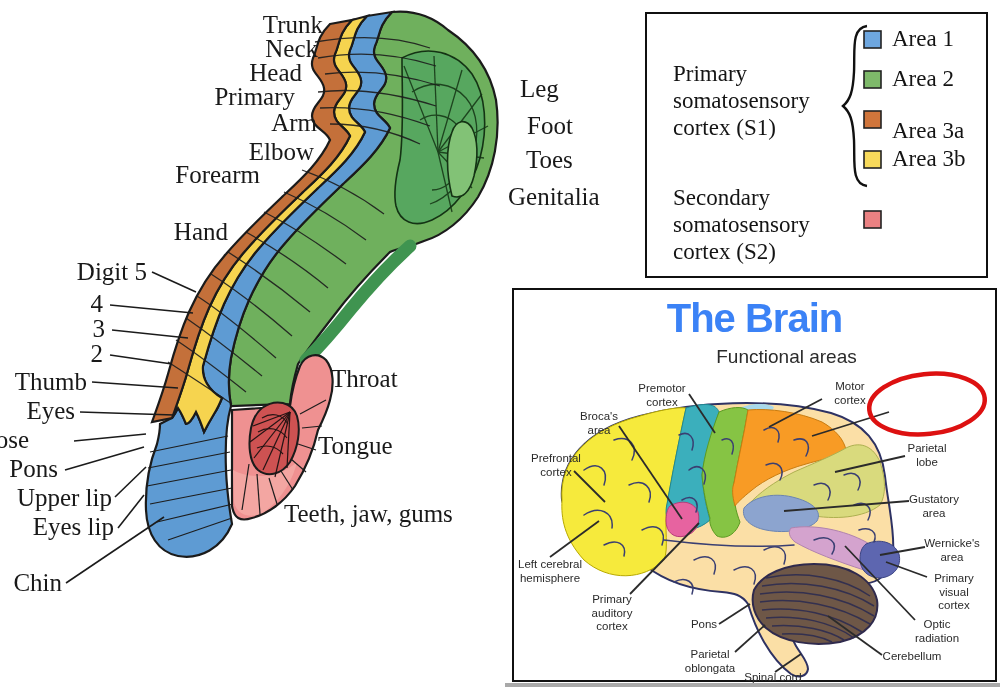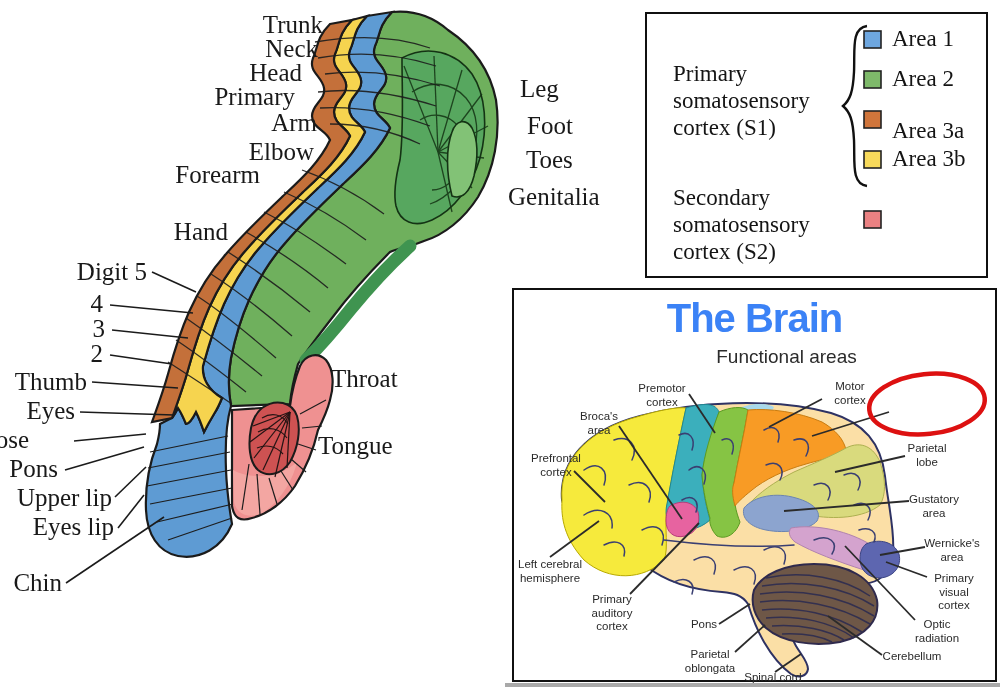--- a/index.html
+++ b/index.html
@@ -179,20 +179,21 @@
   <div class="hlabel rt" style="right:888px;top:485px">Upper lip</div>
   <div class="hlabel rt" style="right:886px;top:514px">Eyes lip</div>
   <div class="hlabel rt" style="right:938px;top:570px">Chin</div>
 
   <div class="hlabel" style="left:520px;top:76px">Leg</div>
   <div class="hlabel" style="left:527px;top:113px">Foot</div>
   <div class="hlabel" style="left:526px;top:147px">Toes</div>
   <div class="hlabel" style="left:508px;top:184px">Genitalia</div>
   <div class="hlabel" style="left:331px;top:366px">Throat</div>
   <div class="hlabel" style="left:318px;top:433px">Tongue</div>
+  <div class="hlabel" style="left:284px;top:501px">Teeth, jaw, gums</div>
 
   <div class="legend-box">
     <div class="legend-text" style="left:26px;top:46px">Primary
 somatosensory
 cortex (S1)</div>
     <svg class="abs" style="left:192px;top:8px" width="32" height="168" viewBox="0 0 32 168">
       <path d="M 28,4 C 12,6 16,28 15,50 C 14,70 11,78 4,84 C 11,90 14,98 15,118 C 16,140 12,162 28,164" fill="none" stroke="#111" stroke-width="2.4"></path>
     </svg>
     <svg class="abs" style="left:216px;top:16px" width="19" height="19">
       <rect x="1" y="1" width="17" height="17" stroke="#222" stroke-width="1.6" fill="#6ea7e0"></rect>

